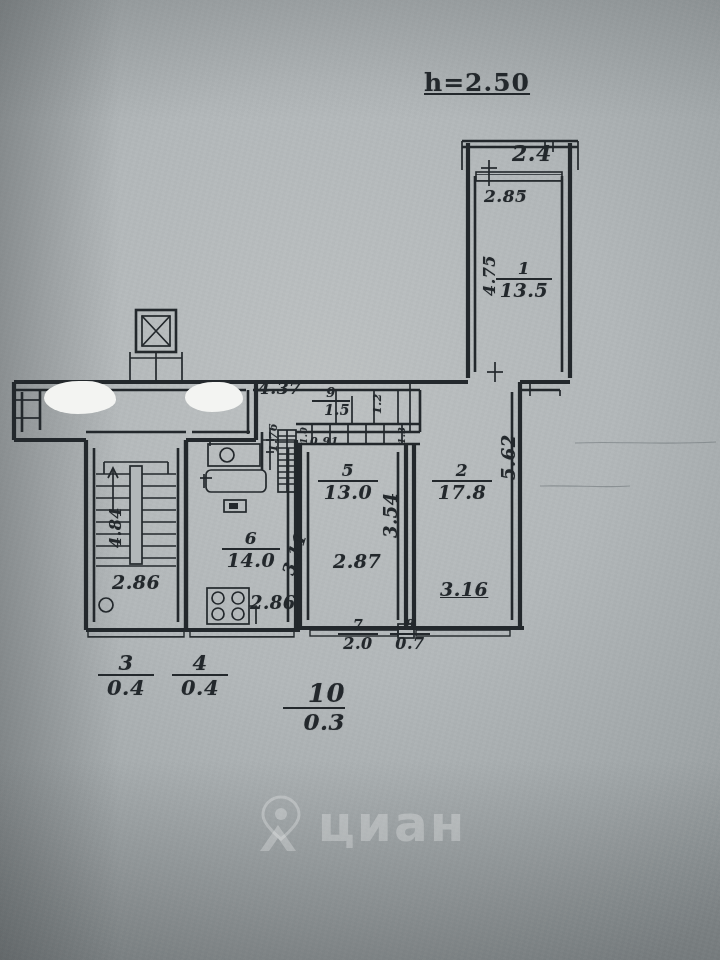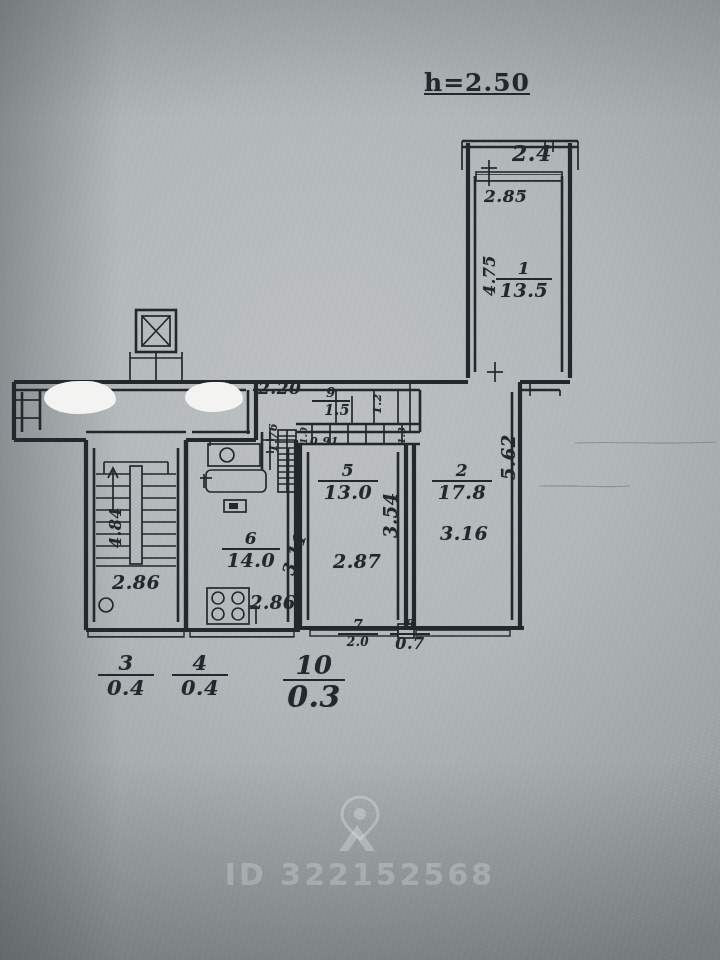--- a/index.html
+++ b/index.html
@@ -364,21 +364,21 @@
   <div class="hand dim" style="left:512px; top:142px; font-size:22px;">2.4</div>
   <div class="hand dim" style="left:484px; top:188px; font-size:17px;">2.85</div>
   <div class="hand dim v" style="left:482px; top:296px; transform:rotate(-90deg); font-size:16px;">4.75</div>
 
   <div class="hand roomlbl bigroom" style="left:496px; top:260px; width:56px;">
     <span class="num">1</span>
     <span class="bar"></span>
     <span class="area">13.5</span>
   </div>
 
-  <div class="hand dim" style="left:258px; top:380px; font-size:17px;">2.20</div>
+  <div class="hand dim" style="left:258px; top:380px; font-size:17px;">4.37</div>
 
   <div class="hand roomlbl" style="left:312px; top:386px; width:38px;">
     <span class="num" style="font-size:13px;">9</span>
     <span class="bar"></span>
     <span class="area" style="font-size:14px;text-align:right;">1.5</span>
   </div>
 
   <div class="hand dim v small" style="left:372px; top:414px; transform:rotate(-90deg);">1.2</div>
   <div class="hand dim v small" style="left:268px; top:452px; transform:rotate(-90deg);">1.76</div>
   <div class="hand dim small" style="left:310px; top:436px;">0.91</div>
@@ -391,65 +391,65 @@
     <span class="area">13.0</span>
   </div>
   <div class="hand dim" style="left:333px; top:552px; font-size:19px;text-align:right;">2.87</div>
   <div class="hand dim v" style="left:382px; top:538px; transform:rotate(-90deg); font-size:18px;">3.54</div>
 
   <div class="hand roomlbl bigroom" style="left:432px; top:462px; width:60px;">
     <span class="num">2</span>
     <span class="bar"></span>
     <span class="area">17.8</span>
   </div>
-  <div class="hand dim" style="left:440px; top:524px; font-size:19px;">3.16</div>
+  <div class="hand dim" style="left:440px; top:580px; font-size:19px;text-decoration:underline;">3.16</div>
   <div class="hand dim v" style="left:500px; top:480px; transform:rotate(-90deg); font-size:18px;">5.62</div>
 
   <div class="hand roomlbl bigroom" style="left:222px; top:530px; width:58px;">
     <span class="num">6</span>
     <span class="bar"></span>
     <span class="area">14.0</span>
   </div>
   <div class="hand dim v" style="left:280px; top:572px; transform:rotate(-72deg); font-size:17px;">3.11</div>
   <div class="hand dim" style="left:250px; top:594px; font-size:18px;">2.86</div>
 
   <div class="hand dim v" style="left:108px; top:548px; transform:rotate(-90deg); font-size:16px;">4.84</div>
   <div class="hand dim" style="left:112px; top:573px; font-size:19px;">2.86</div>
 
   <div class="hand roomlbl" style="left:338px; top:618px; width:40px;">
     <span class="num" style="font-size:14px;">7</span>
     <span class="bar"></span>
-    <span class="area" style="font-size:12px;">2.0</span>
+    <span class="area" style="font-size:16px;">2.0</span>
   </div>
   <div class="hand roomlbl" style="left:390px; top:618px; width:40px;">
     <span class="num" style="font-size:14px;">8</span>
     <span class="bar"></span>
     <span class="area" style="font-size:16px;">0.7</span>
   </div>
 
   <div class="hand bottomlbl" style="left:98px; top:652px; width:56px;">
     <span class="num">3</span>
     <span class="bar"></span>
     <span class="area">0.4</span>
   </div>
   <div class="hand bottomlbl" style="left:172px; top:652px; width:56px;">
     <span class="num">4</span>
     <span class="bar"></span>
     <span class="area">0.4</span>
   </div>
-  <div class="hand bottomlbl" style="left:283px; top:652px; width:62px;">
+  <div class="hand bottomlbl" style="left:283px; top:680px; width:62px;text-align:right;">
     <span class="num" style="font-size:26px;">10</span>
     <span class="bar"></span>
-    <span class="area" style="font-size:30px;">0.3</span>
+    <span class="area" style="font-size:23px;">0.3</span>
   </div>
 
   <div id="watermark">
     <div id="wm-row">
       <svg id="wm-logo" viewBox="0 0 54 58">
         <path d="M27 2 C17 2 9 10 9 20 C9 30 27 44 27 44 C27 44 45 30 45 20 C45 10 37 2 27 2 Z" fill="none" stroke="rgba(255,255,255,.30)" stroke-width="3"></path>
         <circle cx="27" cy="19" r="6" fill="rgba(255,255,255,.30)"></circle>
         <path d="M6 56 L24 30 L42 56 L33 56 L24 43 L15 56 Z" fill="rgba(255,255,255,.30)"></path>
       </svg>
+      <div id="wm-brand">циан</div>
     </div>
-    <div id="wm-id">ID 322152568</div>
   </div>
 
 </div>
 
 </body></html>

